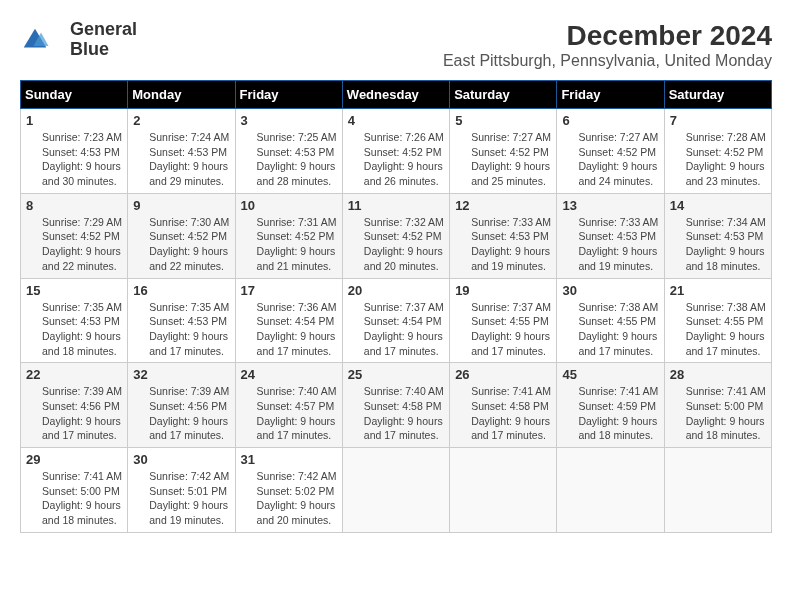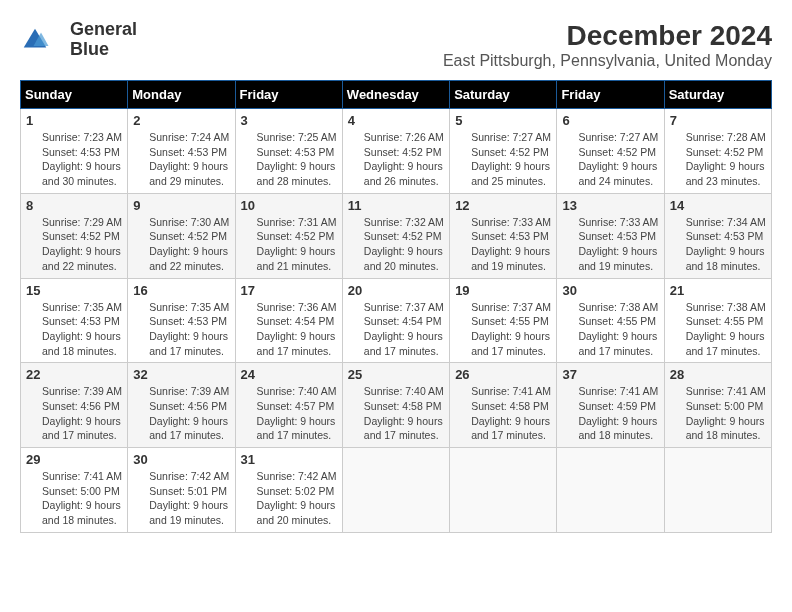--- a/index.html
+++ b/index.html
@@ -223,21 +223,21 @@
         </td>
         <td>
           <span class="day-num">25</span>
           <div class="day-info">Sunrise: 7:40 AM<br>Sunset: 4:58 PM<br>Daylight: 9 hours and 17 minutes.</div>
         </td>
         <td>
           <span class="day-num">26</span>
           <div class="day-info">Sunrise: 7:41 AM<br>Sunset: 4:58 PM<br>Daylight: 9 hours and 17 minutes.</div>
         </td>
         <td>
-          <span class="day-num">37</span>
+          <span class="day-num">45</span>
           <div class="day-info">Sunrise: 7:41 AM<br>Sunset: 4:59 PM<br>Daylight: 9 hours and 18 minutes.</div>
         </td>
         <td>
           <span class="day-num">28</span>
           <div class="day-info">Sunrise: 7:41 AM<br>Sunset: 5:00 PM<br>Daylight: 9 hours and 18 minutes.</div>
         </td>
       </tr>
       <tr>
         <td>
           <span class="day-num">29</span>

